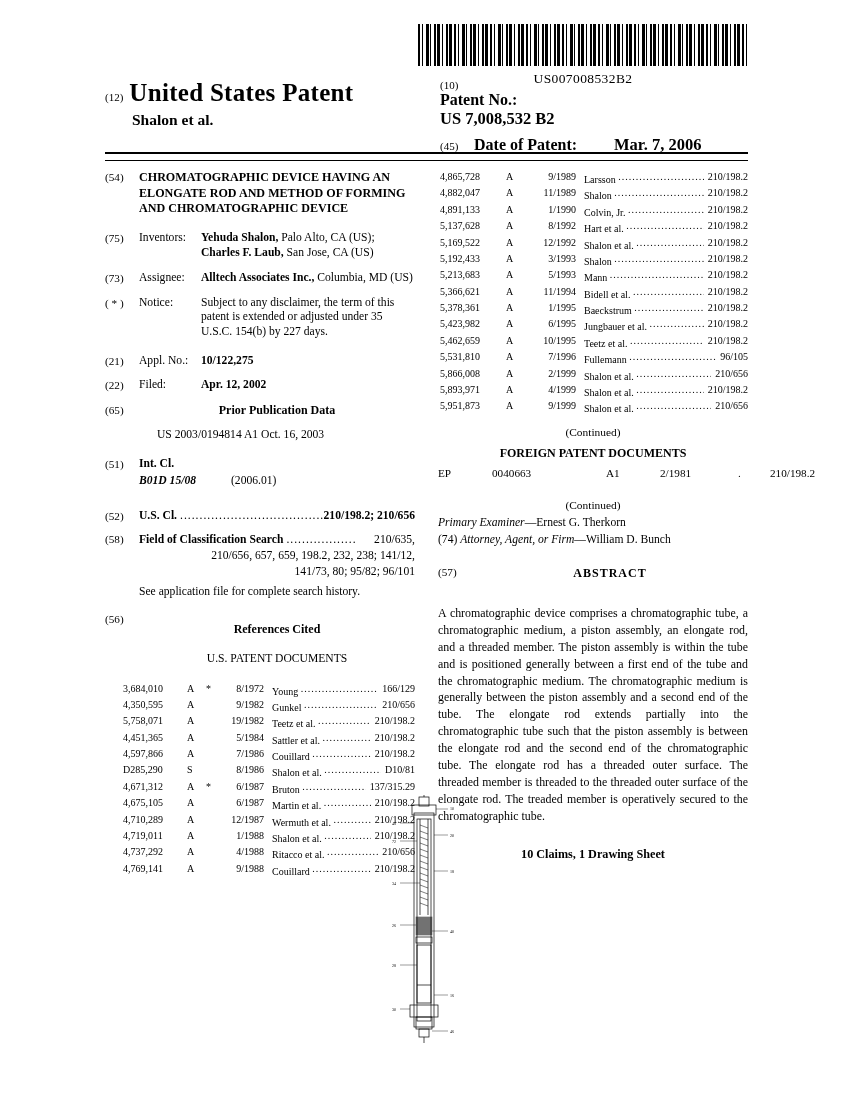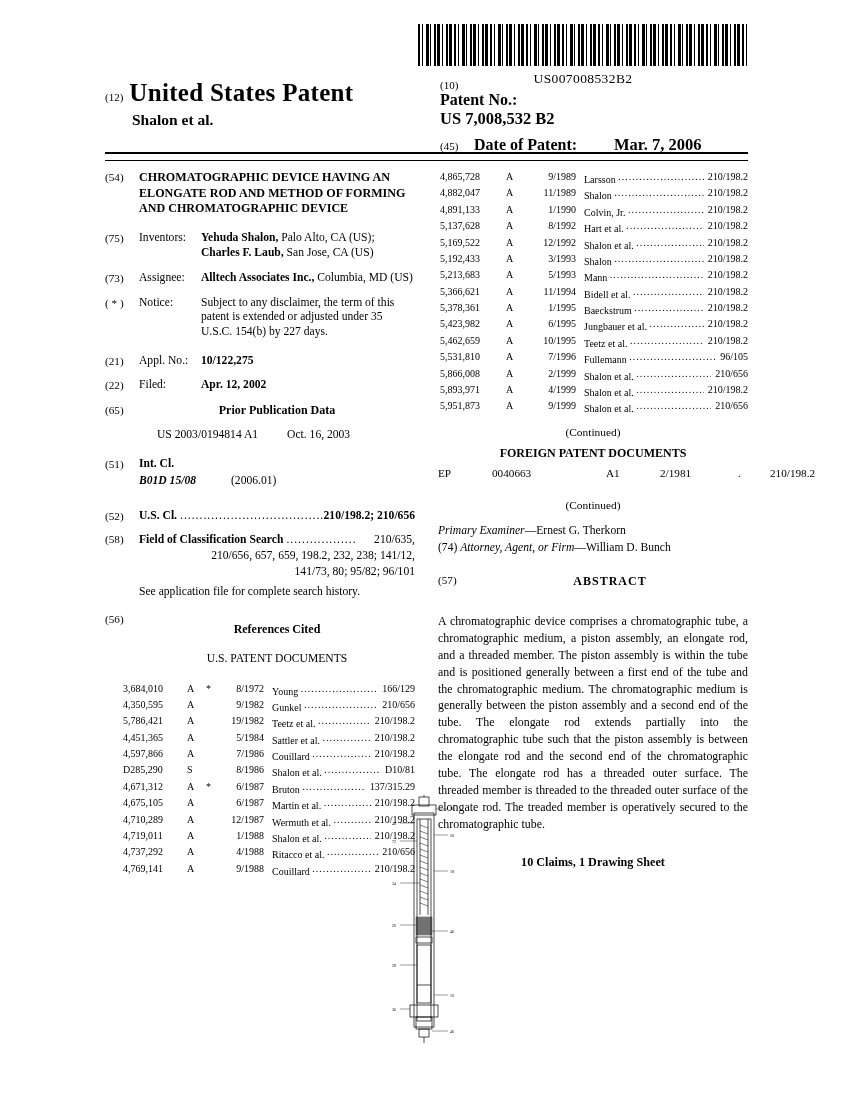--- a/index.html
+++ b/index.html
@@ -221,21 +221,21 @@
   .f-class { flex: 0 0 auto; }
 
   .continued {
     text-align: center;
     font-size: 11.4px;
     margin: 10px 0 4px 0;
   }
 
   .examiner {
     font-size: 11.6px;
-    margin-top: 12px;
+    margin-top: 4px;
     line-height: 1.35;
   }
   .examiner i { font-style: italic; }
   .abstract-row {
     display: flex;
     margin-top: 4px;
   }
   .abstract-row .tag { width: 34px; flex: 0 0 34px; font-size: 11.2px; }
   .abstract-text {
     margin-top: 24px;
@@ -347,21 +347,21 @@
         <span class="label">Filed:</span>
         <span class="body bold">Apr. 12, 2002</span>
       </div>
 
       <div class="field" style="margin-top:10px;">
         <span class="tag">(65)</span>
         <span class="body">
           <div style="text-align:center;font-weight:bold;font-size:12px;">Prior Publication Data</div>
           <div style="margin-top:10px;margin-left:18px;">
             <span>US 2003/0194814 A1</span>
-            <span style="margin-left:26px;">Oct. 16, 2003</span>
+            <span style="">Oct. 16, 2003</span>
           </div>
         </span>
       </div>
 
       <div class="field" style="margin-top:14px;">
         <span class="tag">(51)</span>
         <span class="body">
           <div class="bold">Int. Cl.</div>
           <div class="intcl-row" style="margin-top:2px;">
             <span class="intcl-code">B01D 15/08</span>
@@ -412,21 +412,21 @@
           </div>
           <div class="ref-row">
             <span class="ref-pat">4,350,595</span>
             <span class="ref-kind">A</span>
             <span class="ref-star"></span>
             <span class="ref-date">9/1982</span>
             <span class="ref-name"><span>Gunkel </span><span class="dots">........................................</span></span>
             <span class="ref-class">210/656</span>
           </div>
           <div class="ref-row">
-            <span class="ref-pat">5,786,421</span>
+            <span class="ref-pat">5,758,071</span>
             <span class="ref-kind">A</span>
             <span class="ref-star"></span>
             <span class="ref-date">19/1982</span>
             <span class="ref-name"><span>Teetz et al. </span><span class="dots">........................................</span></span>
             <span class="ref-class">210/198.2</span>
           </div>
           <div class="ref-row">
             <span class="ref-pat">4,451,365</span>
             <span class="ref-kind">A</span>
             <span class="ref-star"></span>

